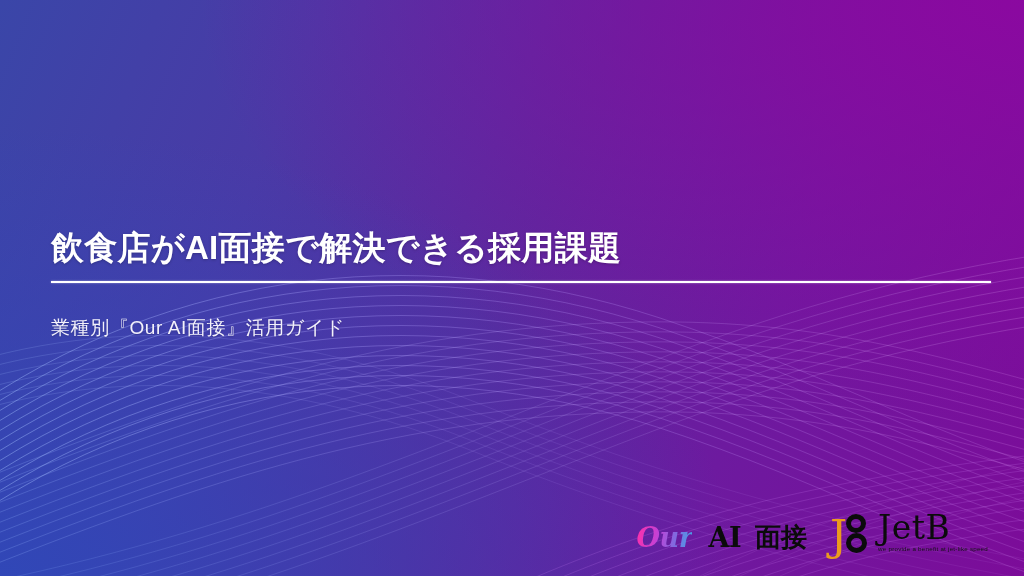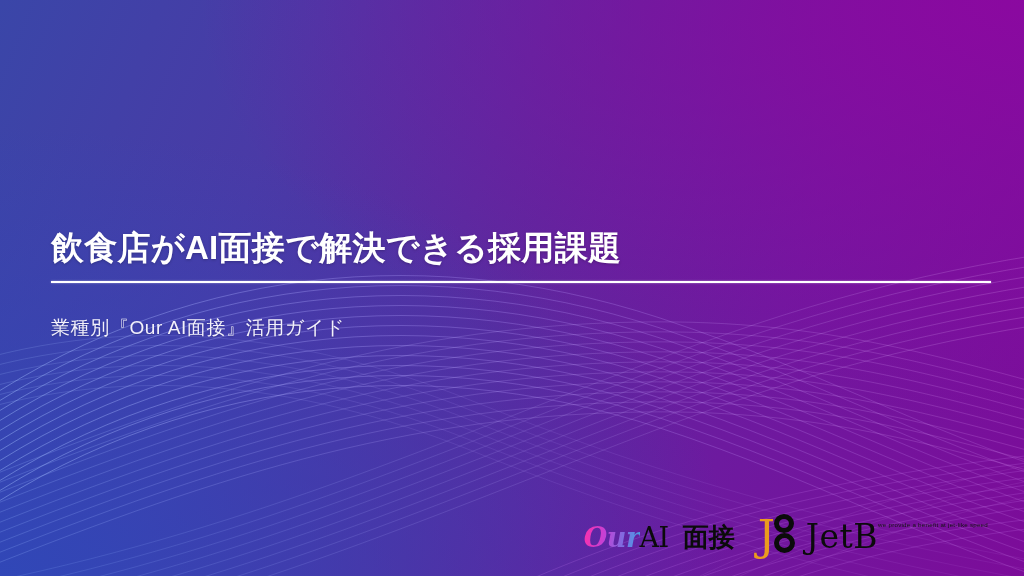--- a/index.html
+++ b/index.html
@@ -37,39 +37,39 @@
 
   .logo-ourai { display:flex; align-items:center; height:34px; }
   .logo-ourai .lg-our {
     font-family:"DejaVu Serif","Liberation Serif",serif;
     font-style:italic; font-weight:700; font-size:27px; letter-spacing:-0.5px;
     background:linear-gradient(100deg,#ff2fa8 0%,#c341d6 38%,#7b6ee0 70%,#3fa9e8 100%);
     -webkit-background-clip:text; background-clip:text; color:transparent;
   }
   .logo-ourai .lg-ai {
     font-family:"DejaVu Serif","Liberation Serif",serif;
-    font-weight:400; font-size:27px; color:#0b0b0b; letter-spacing:-0.5px;
+    font-weight:700; font-size:27px; color:#0b0b0b; letter-spacing:-0.5px;margin-left:16px;
   }
   .logo-ourai .lg-jp {
     font-weight:700; font-size:26px; color:#0b0b0b; letter-spacing:0px; margin-left:14px;
   }
 
   .logo-jetb { display:flex; align-items:flex-end; gap:9px; }
   .jetb-mark { position:relative; width:40px; height:41px; }
   .jetb-j {
     position:absolute; left:1px; top:2px;
     font-family:"DejaVu Serif","Liberation Serif",serif;
     font-size:43px; line-height:40px; font-weight:400; color:#eb9a1e;
   }
   .jetb-ring {
     position:absolute; border-radius:50%; border:5.5px solid #0b0b0b; background:transparent;
   }
   .jetb-ring.r-top { left:17px; top:1px; width:20px; height:19px; }
   .jetb-ring.r-bot { left:17px; top:20px; width:21px; height:20px; }
-  .jetb-words { display:flex; align-items:flex-start; padding-bottom:1px; }
+  .jetb-words { display:flex; flex-direction:column; align-items:flex-start; padding-bottom:1px; }
   .jetb-name {
     font-family:"DejaVu Serif","Liberation Serif",serif;
     font-size:33px; line-height:33px; font-weight:400; color:#0b0b0b; letter-spacing:0.5px;
   }
   .jetb-tag {
     font-size:6.2px; line-height:8px; color:#141414; letter-spacing:0.25px;
     white-space:nowrap; margin-top:1px;
   }
 </style>
 </head>

